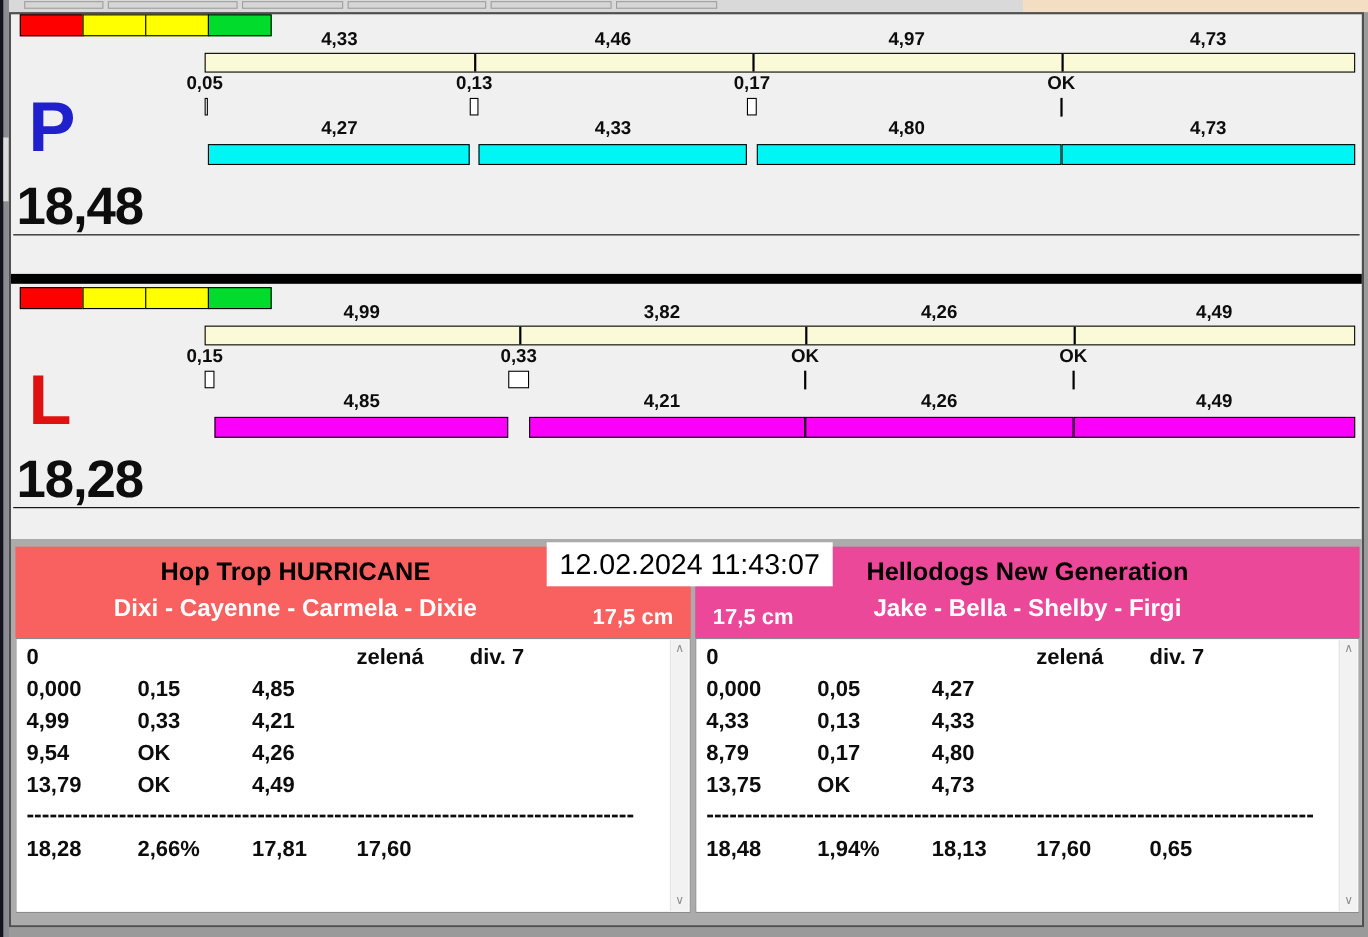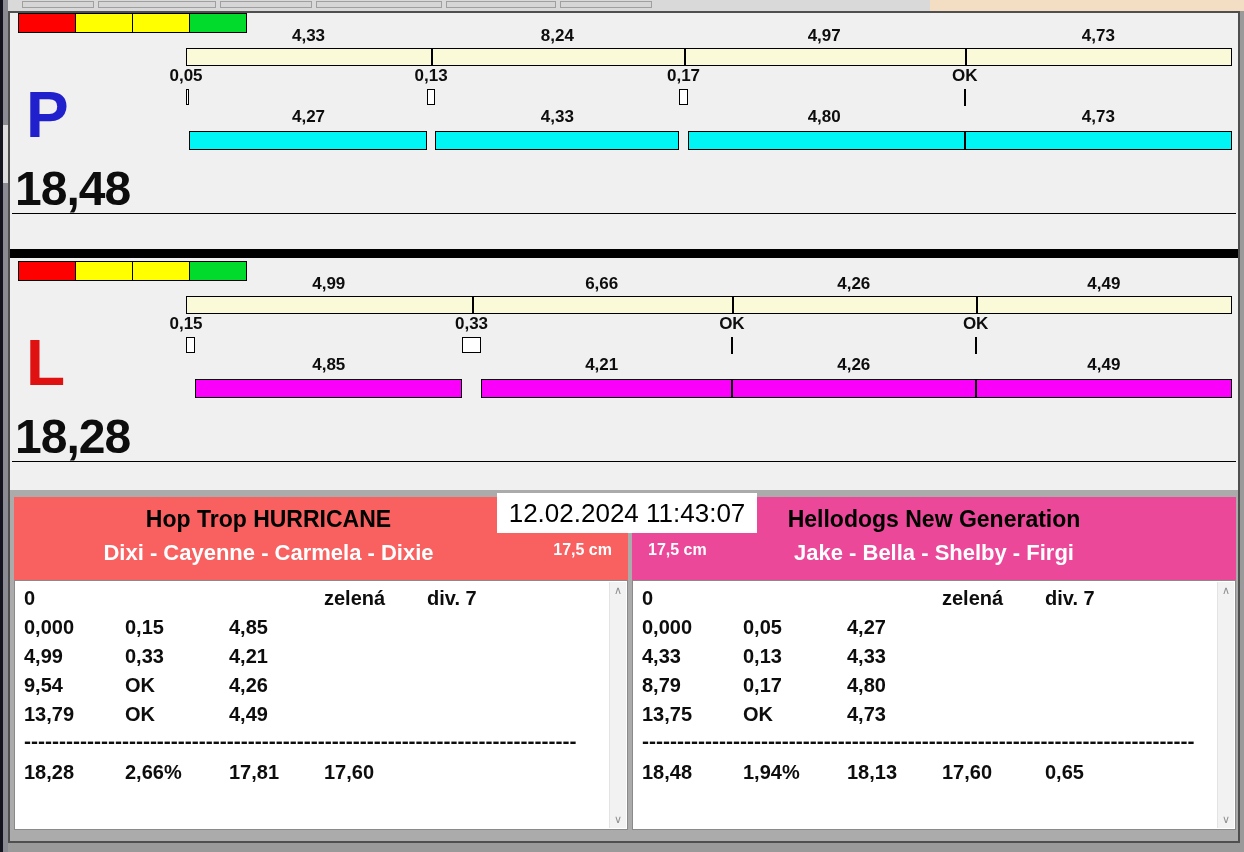--- a/index.html
+++ b/index.html
@@ -39,21 +39,21 @@
   .divider-thick{position:absolute;left:0;top:236px;width:1228px;height:9px;background:#000;}
   
   .bottom{position:absolute;left:0;top:477px;width:1228px;height:351px;background:#ababab;}
   .team-block{position:absolute;top:7px;height:333px;}
   #team-left{left:4px;width:614px;}
   #team-right{left:622px;width:604px;}
   .team-header{position:relative;height:83px;color:#fff;}
   .team-name{font-size:23px;font-weight:bold;color:#000;text-align:center;padding-top:8px;line-height:28px;white-space:nowrap;}
   .team-dogs{font-size:22px;font-weight:bold;text-align:center;margin-top:7px;white-space:nowrap;}
   #team-left .team-name,#team-left .team-dogs{padding-right:130px;padding-left:25px;}
-  .team-height{position:absolute;font-size:16px;font-weight:bold;bottom:21px;white-space:nowrap;}
+  .team-height{position:absolute;font-size:20px;font-weight:bold;bottom:7px;white-space:nowrap;}
   #team-left .team-height{right:16px;}
   #team-right .team-height{left:16px;}
   .team-table{position:absolute;top:83px;left:0;right:0;bottom:0;background:#fff;border:1px solid #8a8a8a;box-sizing:border-box;font-weight:bold;font-size:20px;color:#0d0d0d;overflow:hidden;}
   .tbl-inner{position:absolute;left:9px;top:3px;right:22px;}
   .trow{display:grid;grid-template-columns:101px 104px 95px 103px 1fr;height:29px;line-height:29px;white-space:nowrap;}
   .tsep{height:26px;line-height:24px;font-size:21px;overflow:hidden;width:556px;white-space:nowrap;}
   .trow-totals{margin-top:3px;}
   .tbl-scroll{position:absolute;top:1px;right:1px;bottom:1px;width:16px;background:#f2f2f2;border-left:1px solid #e3e3e3;}
   .scroll-ico{position:absolute;left:0;width:16px;text-align:center;font-size:11px;line-height:11px;color:#8f8f8f;font-weight:normal;}
   .scroll-up{top:3px;}
@@ -84,21 +84,21 @@
     <div class="lights">
         <div class="light" style="background: rgb(255, 0, 0);"></div>
         <div class="light" style="background: rgb(255, 255, 0);"></div>
         <div class="light" style="background: rgb(255, 255, 0);"></div>
         <div class="light" style="background: rgb(0, 219, 44);"></div>
       </div>
     <div class="lane-letter" style="color: rgb(32, 32, 204);">P</div>
     <div class="lane-total">18,48</div>
     <div class="bar-zone">
         <div class="bz-label" style="left: 122.543px; top: 0px;">4,33</div>
-        <div class="bz-label" style="left: 371.307px; top: 0px;">8,24</div>
+        <div class="bz-label" style="left: 371.307px; top: 0px;">4,46</div>
         <div class="bz-label" style="left: 638.185px; top: 0px;">4,97</div>
         <div class="bz-label" style="left: 912.42px; top: 0px;">4,73</div>
         <div class="track" style="background: rgb(250, 250, 216);">
           <div class="track-div" style="left: 244.085px;"></div>
           <div class="track-div" style="left: 496.529px;"></div>
           <div class="track-div" style="left: 777.84px;"></div>
         </div>
         <div class="bz-label" style="left: 0px; top: 40px;">0,05</div>
         <div class="bz-label" style="left: 245.085px; top: 40px;">0,13</div>
         <div class="bz-label" style="left: 497.529px; top: 40px;">0,17</div>
@@ -125,21 +125,21 @@
     <div class="lights">
         <div class="light" style="background: rgb(255, 0, 0);"></div>
         <div class="light" style="background: rgb(255, 255, 0);"></div>
         <div class="light" style="background: rgb(255, 255, 0);"></div>
         <div class="light" style="background: rgb(0, 219, 44);"></div>
       </div>
     <div class="lane-letter" style="color: rgb(224, 17, 17);">L</div>
     <div class="lane-total">18,28</div>
     <div class="bar-zone">
         <div class="bz-label" style="left: 142.766px; top: 0px;">4,99</div>
-        <div class="bz-label" style="left: 415.711px; top: 0px;">6,66</div>
+        <div class="bz-label" style="left: 415.711px; top: 0px;">3,82</div>
         <div class="bz-label" style="left: 667.769px; top: 0px;">4,26</div>
         <div class="bz-label" style="left: 917.825px; top: 0px;">4,49</div>
         <div class="track" style="background: rgb(250, 250, 216);">
           <div class="track-div" style="left: 284.533px;"></div>
           <div class="track-div" style="left: 544.888px;"></div>
           <div class="track-div" style="left: 788.65px;"></div>
         </div>
         <div class="bz-label" style="left: 0px; top: 40px;">0,15</div>
         <div class="bz-label" style="left: 285.533px; top: 40px;">0,33</div>
         <div class="bz-label" style="left: 545.888px; top: 40px;">OK</div>

